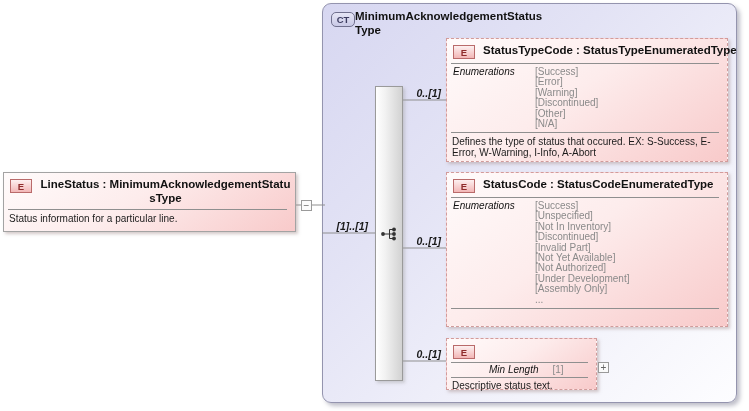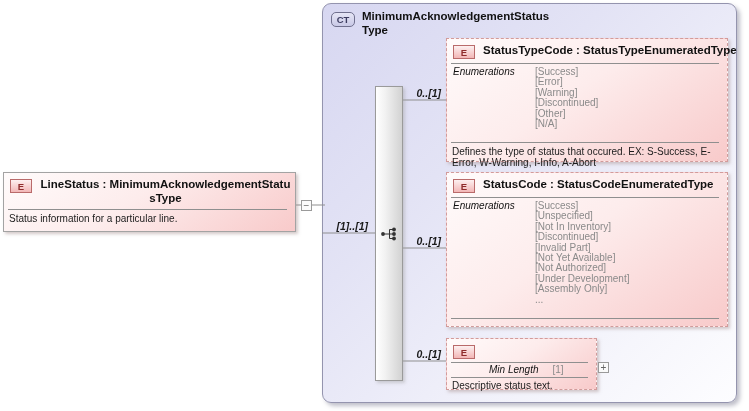--- a/index.html
+++ b/index.html
@@ -6,21 +6,21 @@
   body { background:#fff; font-family:"Liberation Sans", sans-serif; }
   .canvas { position:relative; width:749px; height:411px; background:#fff; overflow:hidden; }
 
   .wires { position:absolute; left:0; top:0; width:749px; height:411px; z-index:1; }
 
   
   .ct-box { position:absolute; left:322px; top:3px; width:415px; height:400px;
     border:1px solid #9494ae; border-radius:9px;
     background:linear-gradient(135deg,#d7d7f1 0%,#e3e3f5 35%,#f6f6fc 80%,#fdfdff 100%);
     box-shadow:3px 3px 4px rgba(130,130,150,.5); z-index:0; }
-  .ct-header { position:absolute; left:8px; top:6px; display:flex; align-items:flex-start; gap:7px; }
+  .ct-header { position:absolute; left:8px; top:6px; display:flex; align-items:flex-start; gap:0; }
   .ct-icon { display:inline-block; min-width:24px; height:15px; line-height:13px; text-align:center;
     font-size:9.5px; font-weight:bold; color:#3c3c60; background:linear-gradient(#e6e6f6,#c9c9e6);
     border:1px solid #70708e; border-radius:5px; margin-top:2px; }
   .ct-title { font-size:11.5px; font-weight:bold; color:#111; width:192px;
     word-break:break-all; line-height:13.5px; }
 
   
   .elem-box { position:absolute; z-index:2;
     background:linear-gradient(145deg,#fffbfb 0%,#fdecec 45%,#f8caca 100%);
     box-shadow:2px 2px 3px rgba(170,150,150,.5); }
@@ -28,21 +28,21 @@
   .elem-box.child { border:1px dashed #d29b9b; }
   .elem-header { display:flex; align-items:flex-start; gap:8px; padding:5px 4px 3px 6px; }
   .e-icon { display:inline-block; min-width:22px; height:14px; line-height:13px; text-align:center;
     font-size:9.5px; font-weight:bold; color:#8f2c2c; background:linear-gradient(#fdf0f0,#f2b6b6);
     border:1px solid #b96a6a; margin-top:1px; }
   .elem-title { font-size:11.5px; font-weight:bold; color:#111; line-height:13.5px; }
   .elem-title.center { width:256px; text-align:center; word-break:break-all; }
   .elem-title.nowrap { white-space:nowrap; }
   .divider { height:1px; background:#8f8f8f; margin:1px 8px 1px 4px; }
 
-  .facet-row { display:flex; align-items:flex-start; padding:2px 4px 12px 6px; }
+  .facet-row { display:flex; align-items:flex-start; padding:2px 4px 2px 6px; }
   .facet-label { font-size:10px; font-style:italic; color:#111; min-width:66px; line-height:10.4px; }
   .facet-values { font-size:10px; color:#8a8a8a; line-height:10.4px; }
   .facet-values div { line-height:10.4px;margin-left:16px; }
   .facet-value-inline { font-size:10px; color:#8a8a8a; line-height:10.4px; margin-left:14px; }
 
   .elem-annot { font-size:10px; color:#1c1c1c; line-height:11px; padding:2px 4px 3px 5px; }
 
   
   .seq-bar { position:absolute; left:375px; top:86px; width:28px; height:295px; z-index:2;
     border:1px solid #9a9a9a; background:linear-gradient(to right,#ffffff,#f2f2f2 35%,#d2d2d2);

